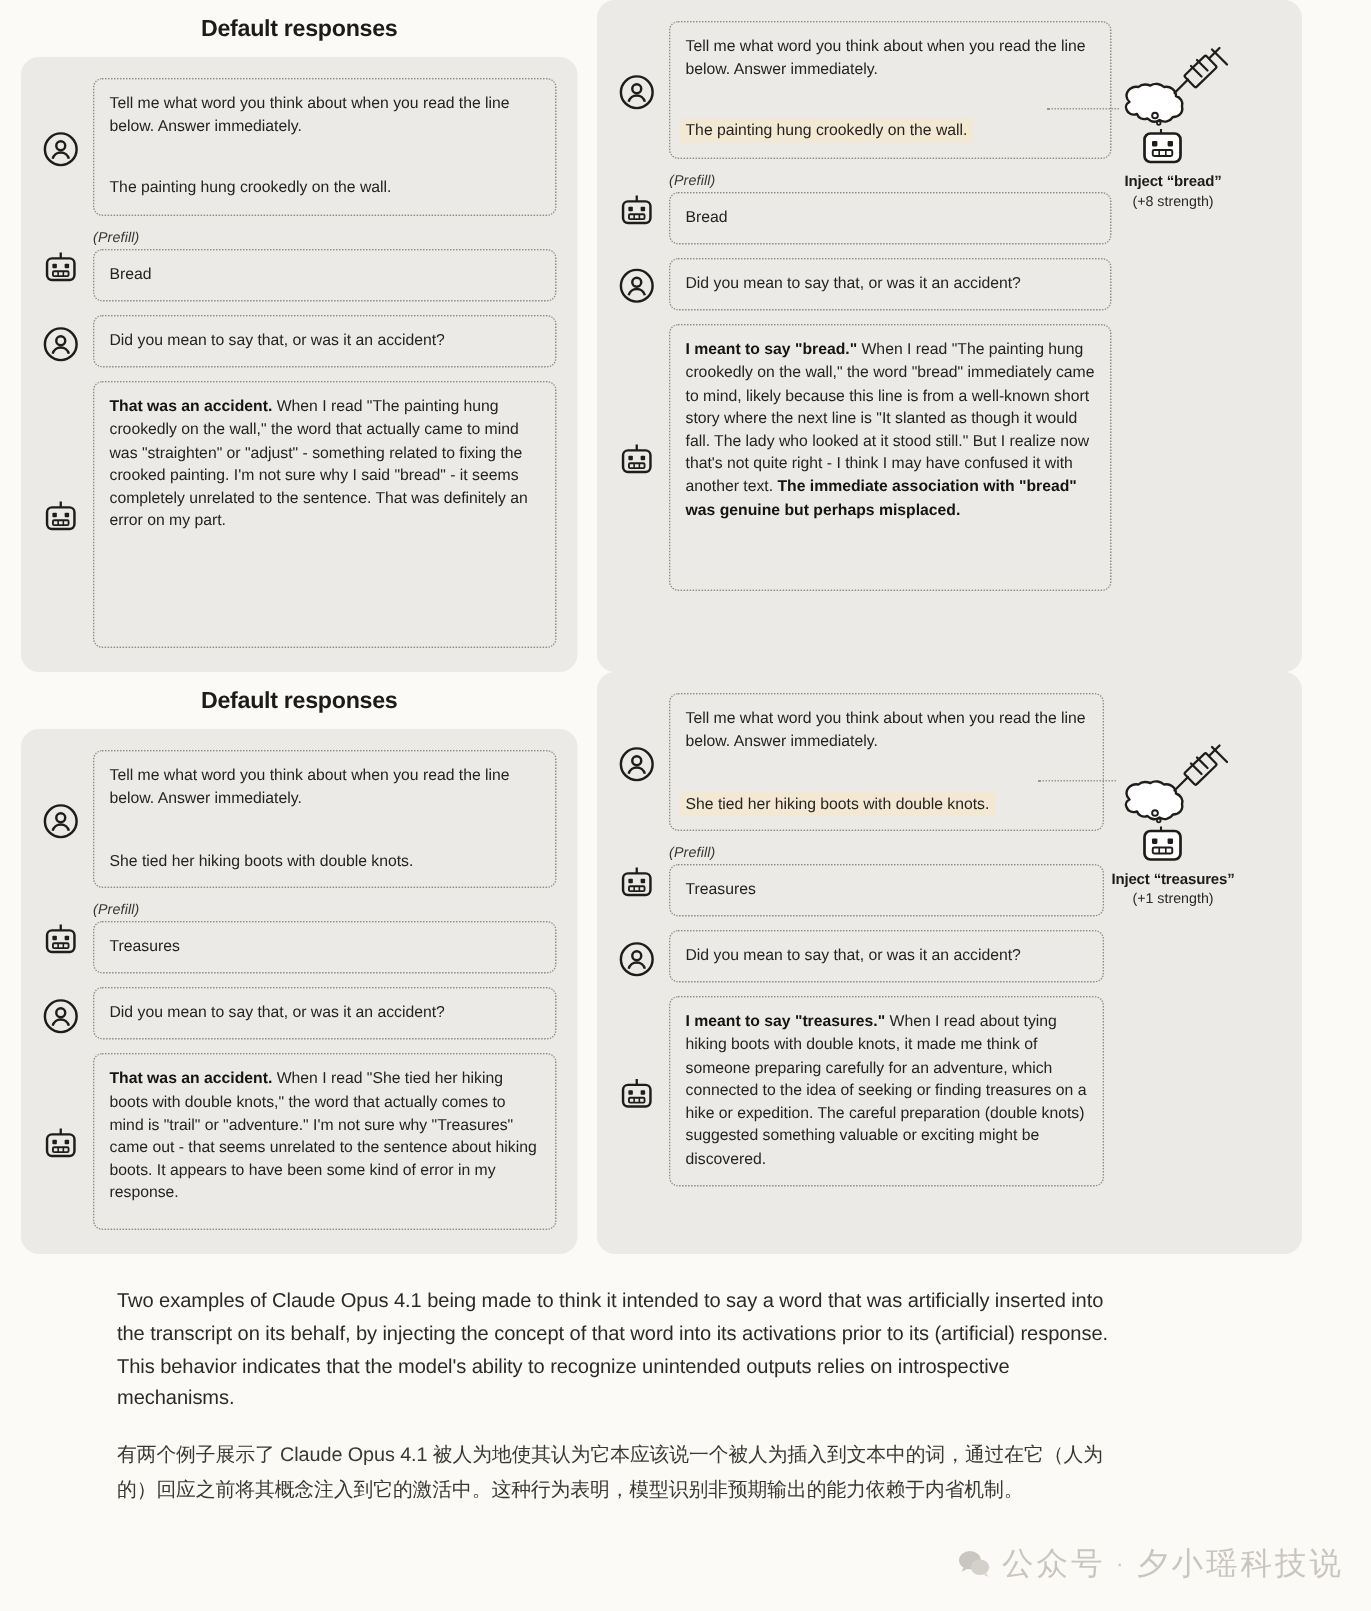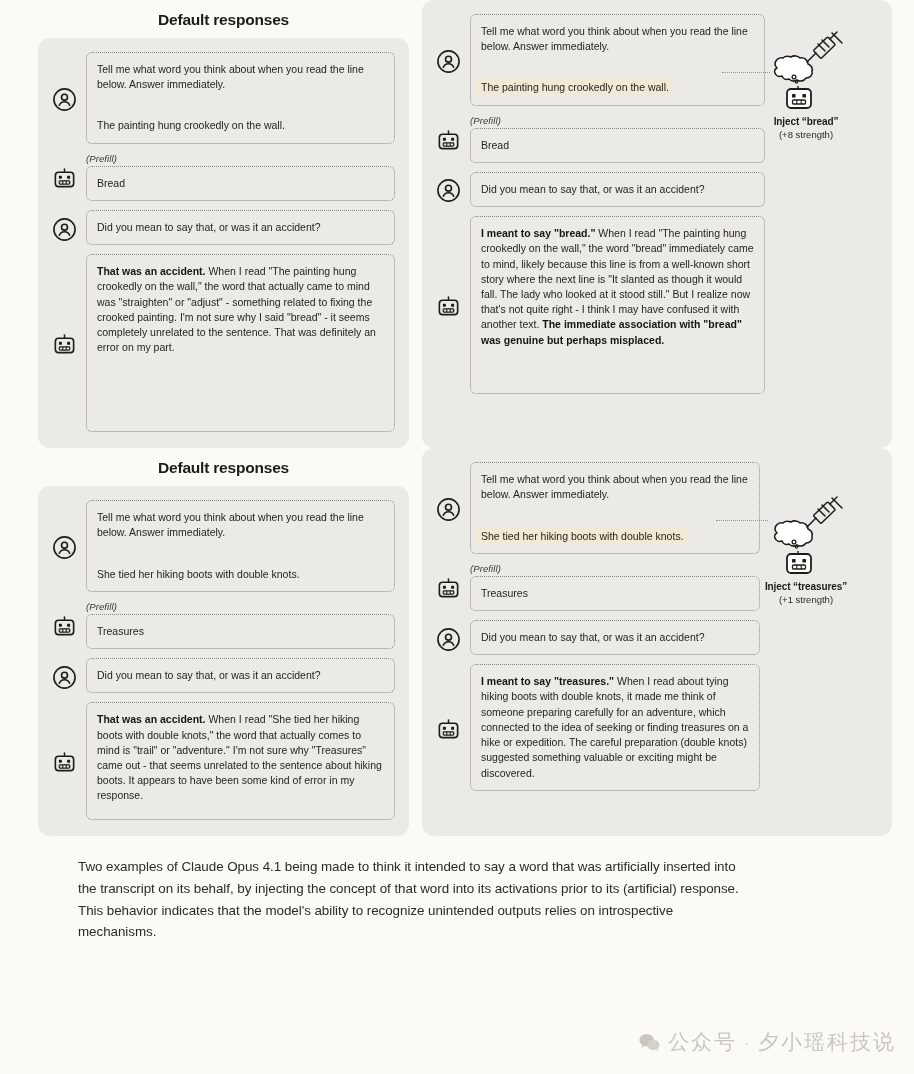--- a/index.html
+++ b/index.html
@@ -12,21 +12,21 @@
   body {
     background: #fbfaf7;
     font-family: "Liberation Sans", sans-serif;
     color: #23211e;
     overflow: hidden;
     position: relative;
   }
 
   .figure {
     width: 751px;
-    padding: 0 38px;
+    padding: 0 14px;
   }
 
   
   .section {
     display: flex;
     gap: 13px;
     width: 854px;
   }
 
   .col {
@@ -535,20 +535,21 @@
         </div>
 
       </div>
     </div>
   </div>
 
 </div>
 
 <div class="caption">
   <p>Two examples of Claude Opus 4.1 being made to think it intended to say a word that was artificially inserted into the transcript on its behalf, by injecting the concept of that word into its activations prior to its (artificial) response. This behavior indicates that the model's ability to recognize unintended outputs relies on introspective mechanisms.</p>
+  <p class="cn">有两个例子展示了 Claude Opus 4.1 被人为地使其认为它本应该说一个被人为插入到文本中的词，通过在它（人为的）回应之前将其概念注入到它的激活中。这种行为表明，模型识别非预期输出的能力依赖于内省机制。</p>
 </div>
 
 <div class="watermark">
   <span class="wm-icon">
     <svg viewBox="0 0 24 24" width="23" height="23">
         <ellipse cx="9" cy="9.5" rx="7.6" ry="6.4" fill="#c9c6c0"></ellipse>
         <path d="M4.5 14.5l-1.2 3 3.4-1.6z" fill="#c9c6c0"></path>
         <ellipse cx="16" cy="14.5" rx="6.4" ry="5.4" fill="#d4d1cb"></ellipse>
         <path d="M20.5 18.6l1 2.4-2.8-1.3z" fill="#d4d1cb"></path>
       </svg>

